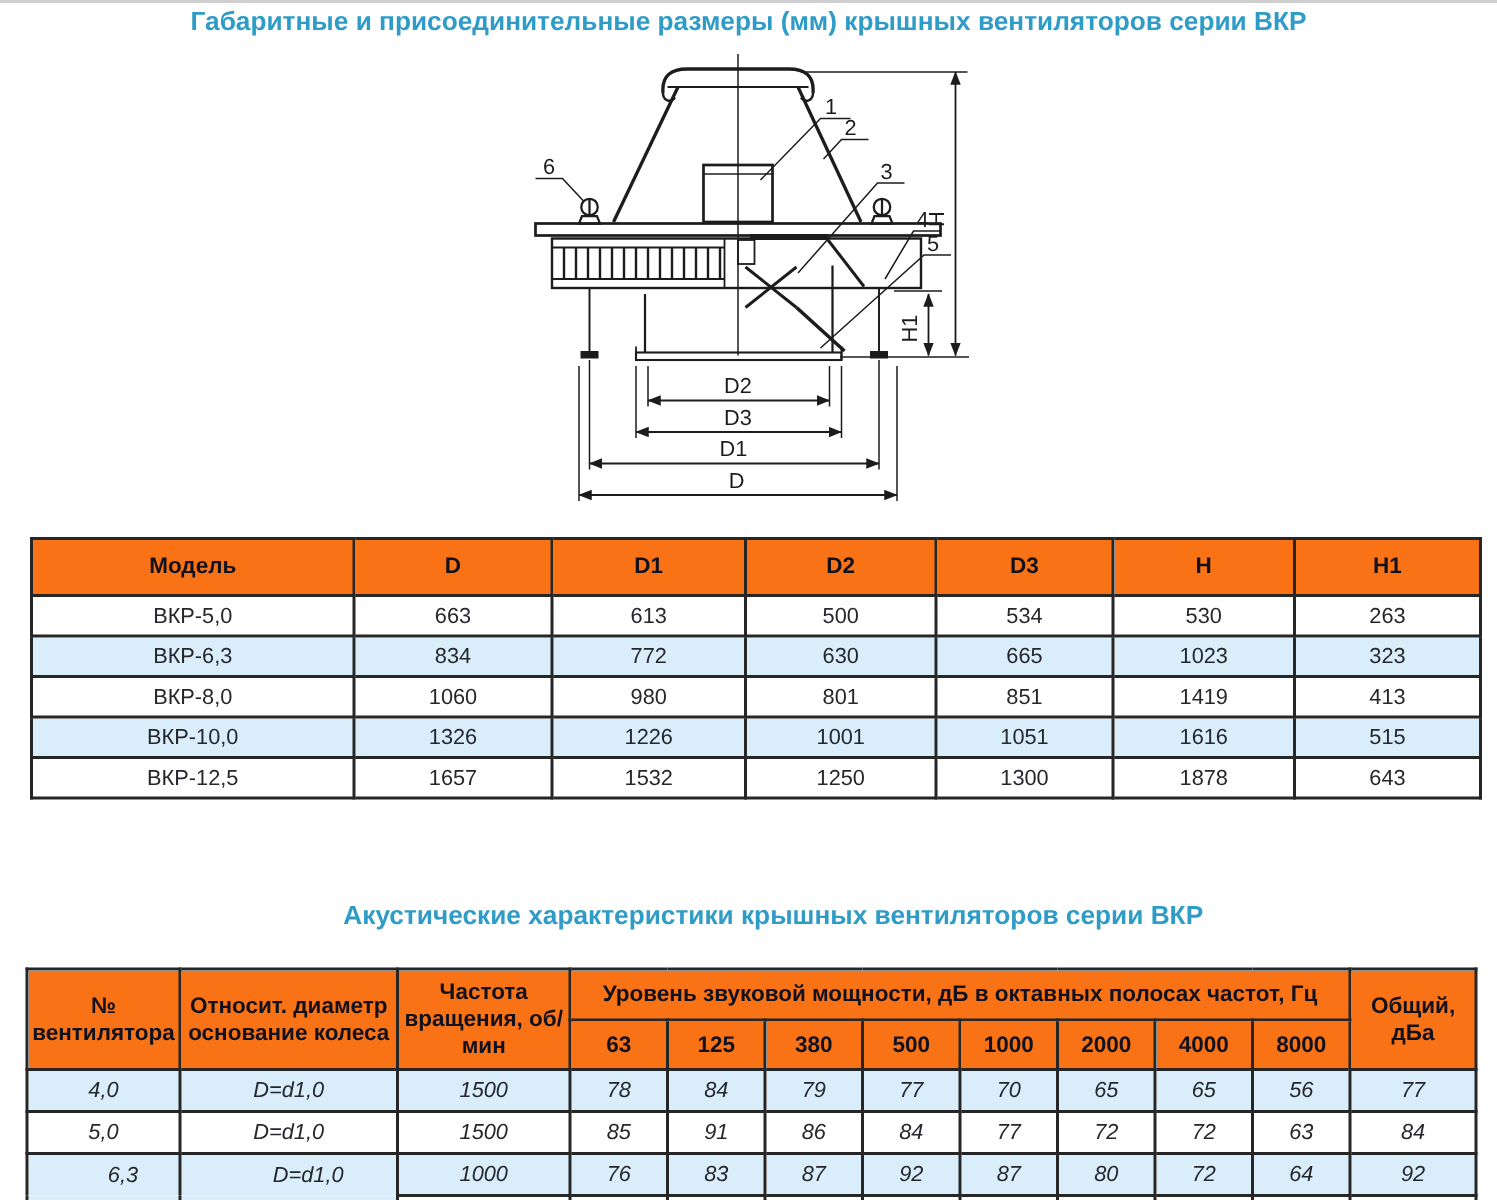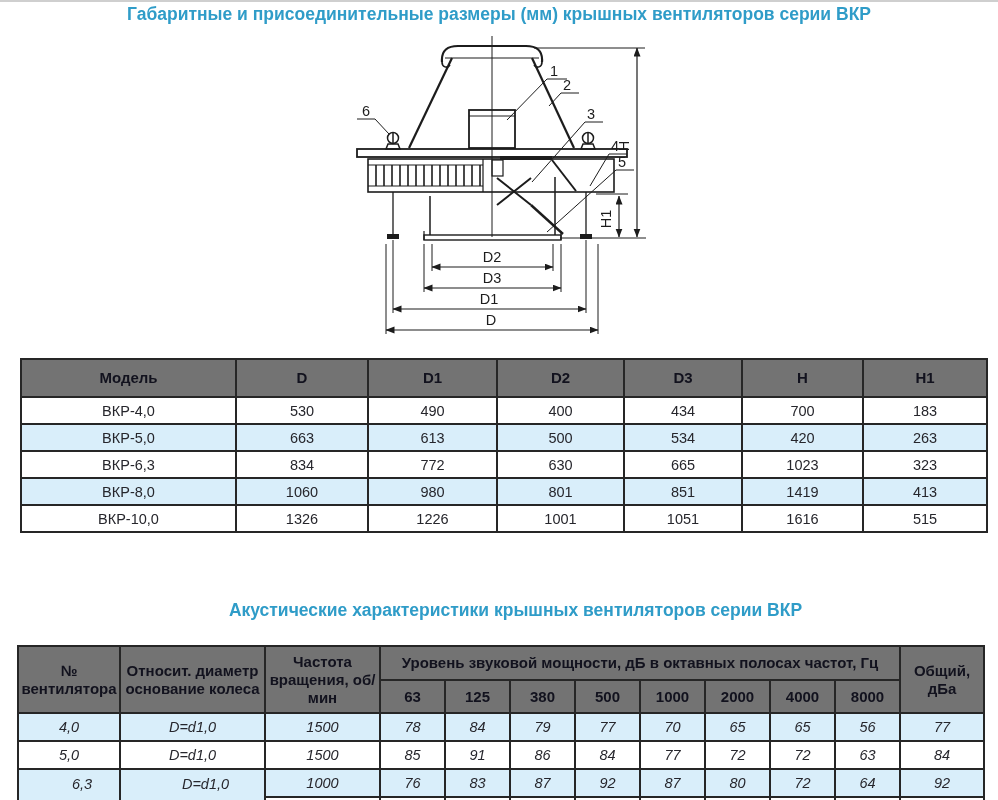--- a/index.html
+++ b/index.html
@@ -7,21 +7,21 @@
         font-family:"Liberation Sans",sans-serif;color:#1d1d1d;}
   .top-border{position:absolute;left:0;top:0;width:998px;height:2px;background:#cfcfcf;}
   .title{position:absolute;left:0;right:0;text-align:center;font-weight:bold;
          font-size:17.5px;color:#2f9cc8;}
   #title1{top:4px;}
   #title2{top:600px;padding-left:33px;}
   .legend{position:absolute;left:655px;top:103px;font-size:13.5px;line-height:17.4px;color:#161616;}
   svg text{font-family:"Liberation Sans",sans-serif;fill:#1c1c1c;}
   table{border-collapse:collapse;position:absolute;table-layout:fixed;background:#fff;}
   td,th{border:2px solid #262626;text-align:center;vertical-align:middle;padding:0 2px;overflow:hidden;}
-  th{background:#737373;color:#12121e;font-size:15px;line-height:1.2;}
+  th{background:#f97316;color:#12121e;font-size:15px;line-height:1.2;}
   td{font-size:14.5px;color:#26262c;}
   #table1{left:20px;top:358px;width:966px;}
   #table1 th{height:36px;}
   #table1 td{height:25px;}
   #table1 tbody tr:nth-child(even) td{background:#d9eefa;}
   #table2{left:17px;top:645px;width:966px;}
   #table2 th.h1r{height:32px;}
   #table2 tr.freqrow th{height:31px;}
   #table2 tbody.data td{height:26px;font-style:italic;}
   #table2 tbody.data tr:nth-child(odd) td{background:#d9eefa;}
@@ -163,35 +163,26 @@
           <th>D</th>
           <th>D1</th>
           <th>D2</th>
           <th>D3</th>
           <th>H</th>
           <th>H1</th>
         </tr>
     </thead>
     <tbody>
         <tr>
-          <td>ВКР-4,0</td>
-          <td>530</td>
-          <td>490</td>
-          <td>400</td>
-          <td>434</td>
-          <td>700</td>
-          <td>183</td>
-        </tr>
-        <tr>
           <td>ВКР-5,0</td>
           <td>663</td>
           <td>613</td>
           <td>500</td>
           <td>534</td>
-          <td>420</td>
+          <td>530</td>
           <td>263</td>
         </tr>
         <tr>
           <td>ВКР-6,3</td>
           <td>834</td>
           <td>772</td>
           <td>630</td>
           <td>665</td>
           <td>1023</td>
           <td>323</td>
@@ -206,20 +197,29 @@
           <td>413</td>
         </tr>
         <tr>
           <td>ВКР-10,0</td>
           <td>1326</td>
           <td>1226</td>
           <td>1001</td>
           <td>1051</td>
           <td>1616</td>
           <td>515</td>
+        </tr>
+        <tr>
+          <td>ВКР-12,5</td>
+          <td>1657</td>
+          <td>1532</td>
+          <td>1250</td>
+          <td>1300</td>
+          <td>1878</td>
+          <td>643</td>
         </tr>
       </tbody>
   </table>
 
   <div id="title2" class="title">Акустические характеристики крышных вентиляторов серии ВКР</div>
 
   <table id="table2">
     <colgroup>
       <col style="width:102px">
         <col style="width:145px">

